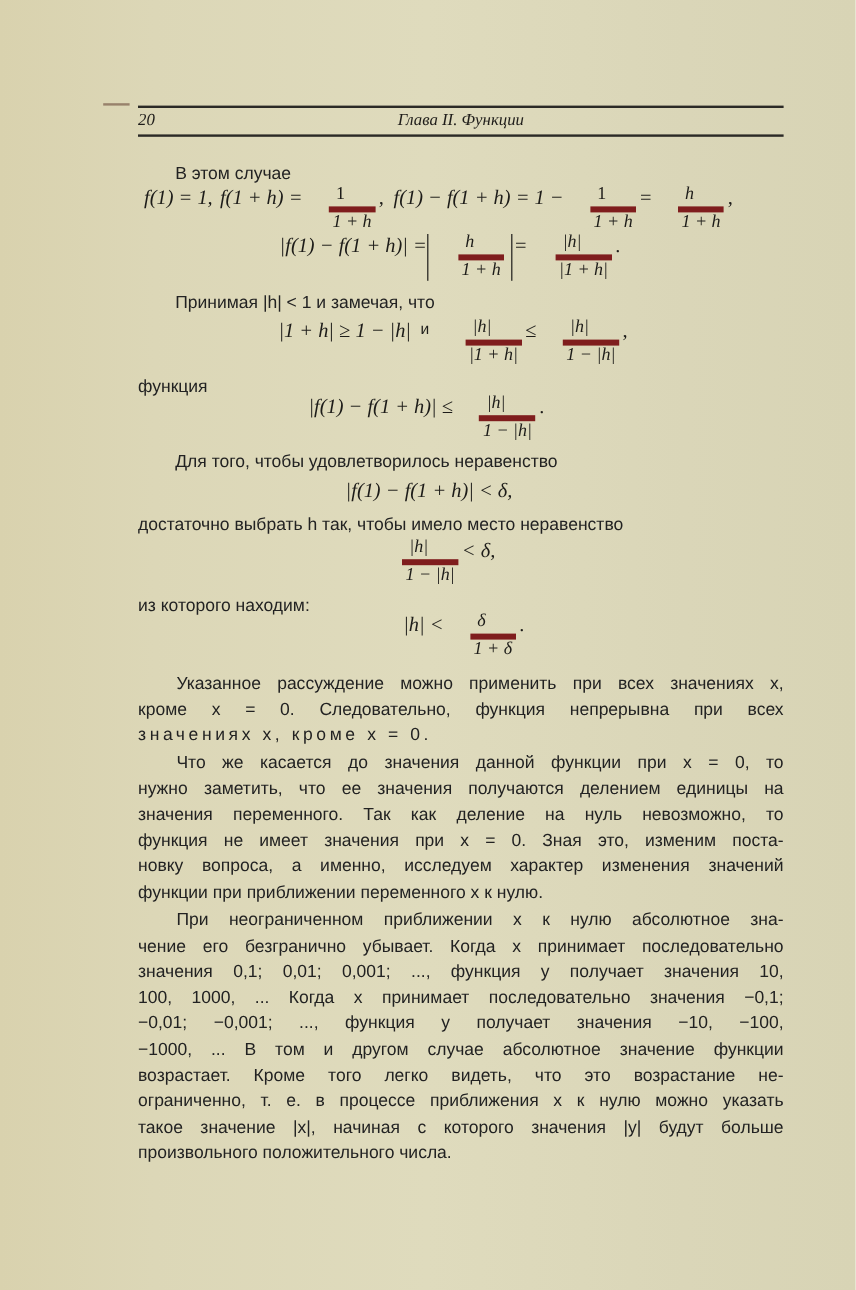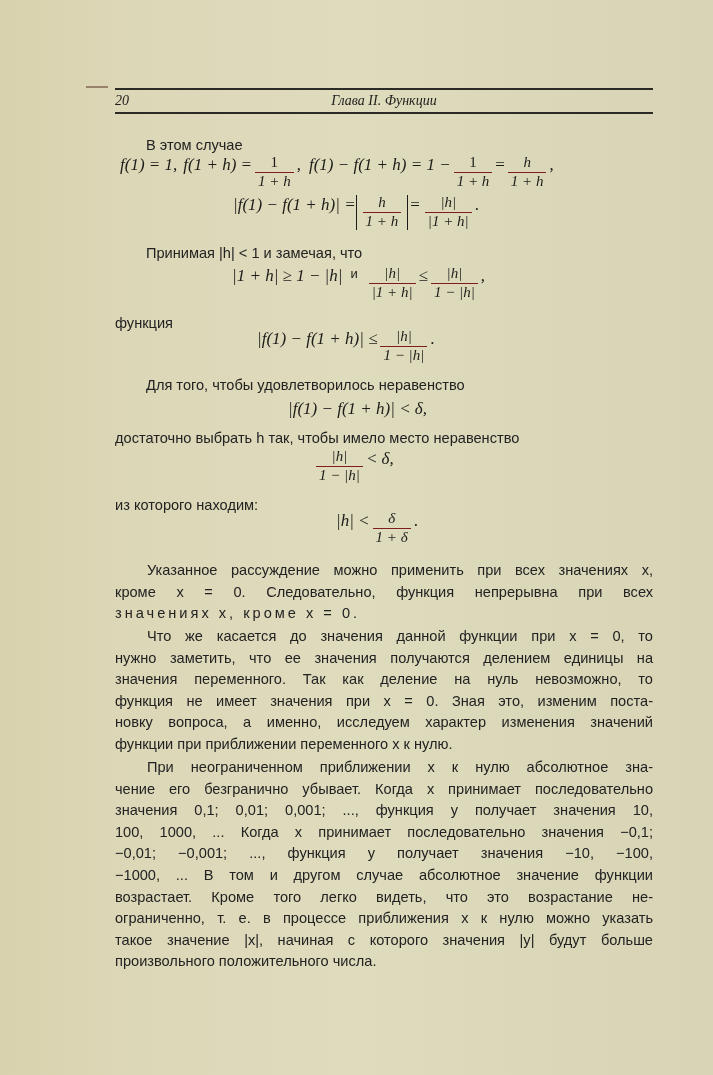--- a/index.html
+++ b/index.html
@@ -15,21 +15,21 @@
     .rule.top { left: 115px; top: 88px; width: 538px; }
     .rule.bottom { left: 115px; top: 112px; width: 538px; height: 2px; }
     .mark { position: absolute; left: 86px; top: 86px; width: 22px; height: 2px; background: #6a4a3a; opacity: .6; }
     .page-number { position: absolute; left: 115px; top: 93px; font-style: italic; font-size: 14px; }
     .running-head { position: absolute; left: 115px; top: 93px; width: 538px; text-align: center; font-style: italic; font-size: 14px; }
 
     .txt { position: absolute; font-family: "Liberation Sans", "DejaVu Sans", sans-serif; font-size: 14.6px; line-height: 1; white-space: nowrap; color: #222; }
     .math { position: absolute; font-family: "Liberation Serif", "DejaVu Serif", serif; font-size: 17px; white-space: nowrap; display: flex; align-items: flex-start; color: #1d1c19; }
     .frac { display: inline-flex; flex-direction: column; align-items: center; margin: 0 3px; font-size: 15px; vertical-align: middle; }
     .frac .num { padding: 0 3px 1px; line-height: 1.05; }
-    .frac .den { padding: 1px 3px 0; border-top: 1px solid #7f1d1d; line-height: 1.05; }
+    .frac .den { padding: 1px 3px 0; border-top: 5px solid #7f1d1d; line-height: 1.05; margin-left: 19px; }
     .bar { display: inline-block; border-left: 1px solid #1d1c19; border-right: 1px solid #1d1c19; padding: 0 3px; }
     .para { position: absolute; left: 115px; width: 538px; font-family: "Liberation Sans", "DejaVu Sans", sans-serif; font-size: 14.6px; line-height: 21.6px; text-align: justify; color: #222; }
     .para .ln { display: block; text-align: justify; text-align-last: justify; white-space: nowrap; height: 21.6px; }
     .para .ln.last { text-align-last: left; }
     .ind { padding-left: 32px; }
     .sp { letter-spacing: 3px; }
   </style>
 </head>
 <body>
 

